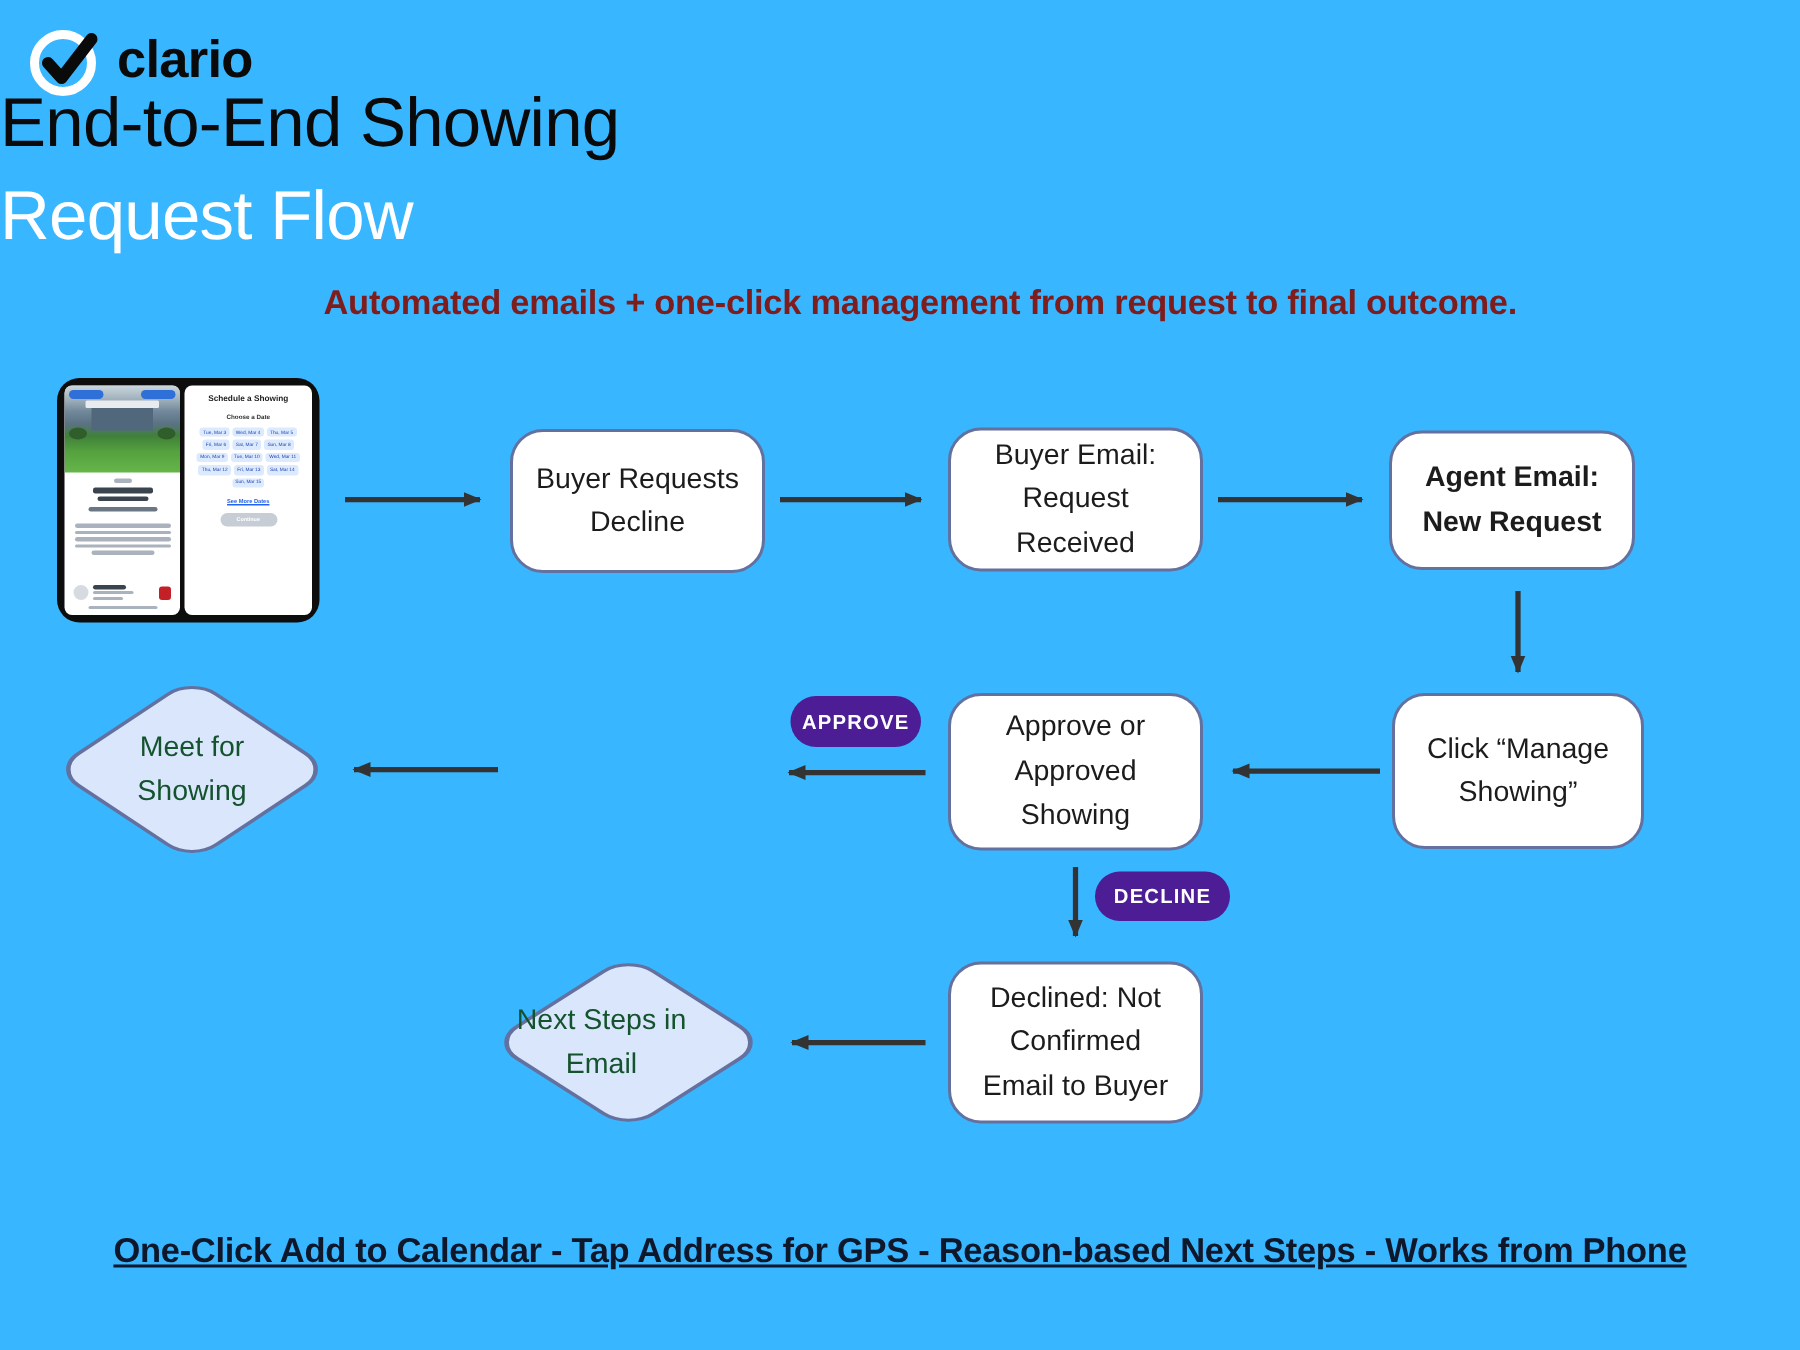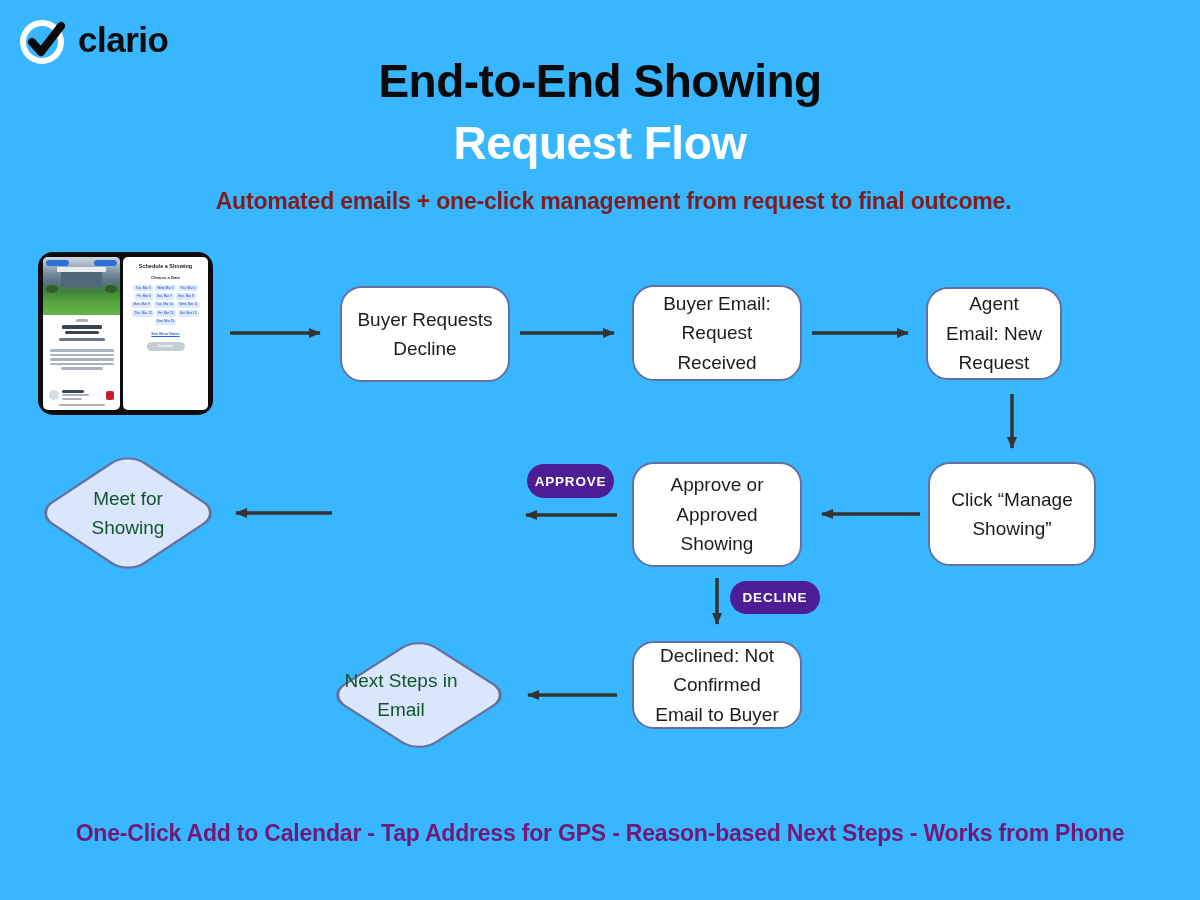--- a/index.html
+++ b/index.html
@@ -4,22 +4,22 @@
 <style>
   html,body{margin:0;padding:0;background:#38b6ff;}
   *{box-sizing:border-box;}
   .canvas{position:relative;width:1200px;height:900px;background:#38b6ff;overflow:hidden;
           font-family:"Liberation Sans","DejaVu Sans",sans-serif;}
 
   
   .logo{position:absolute;left:18px;top:14px;display:flex;align-items:center;gap:8px;}
   .logo-mark{width:52px;height:52px;display:block;}
   .logo-text{font-size:35px;font-weight:800;color:#0a0a0a;letter-spacing:-0.5px;}
-  .title{position:absolute;left:0;top:50px;width:100%;text-align:center;
-         font-size:46px;font-weight:700;letter-spacing:-0.5px;line-height:62px;margin:0;}
+  .title{position:absolute;left:0;top:50px;width:100%;
+         font-size:46px;font-weight:400;letter-spacing:-0.5px;line-height:62px;margin:0;}
   .title .t1{color:#0a0a0a;}
   .title .t2{color:#ffffff;}
   .subtitle{position:absolute;left:0;top:188px;width:100%;text-align:center;margin:0;
             font-size:23px;font-weight:700;color:#7f1d1d;letter-spacing:-0.2px;padding-left:27px;}
 
   
   .arrows{position:absolute;left:0;top:0;width:1200px;height:900px;pointer-events:none;z-index:1;}
 
   
   .node{position:absolute;z-index:2;background:#ffffff;border:2.5px solid #64719f;border-radius:22px;
@@ -27,21 +27,21 @@
         font-size:19px;line-height:1.55;color:#1c1c1c;padding:6px 14px;}
   .node.pad-lg{padding:6px 16px;}
   .diamond-shape{position:absolute;z-index:2;background:#d9e6fb;border:2.5px solid #64719f;border-radius:16px;}
   .diamond-label{position:absolute;z-index:3;text-align:center;font-size:19px;line-height:1.5;color:#14532d;}
   .badge{position:absolute;z-index:4;background:#4c1d95;border-radius:17px;color:#ffffff;
          font-size:13.5px;font-weight:800;letter-spacing:0.8px;
          display:flex;align-items:center;justify-content:center;}
 
   
   .footer{position:absolute;left:0;top:820px;width:100%;text-align:center;margin:0;
-          font-size:23px;font-weight:700;color:#701a75;letter-spacing:-0.2px;}
+          font-size:23px;font-weight:700;color:#0f172a;letter-spacing:-0.2px;text-decoration:underline;}
 
   
   .phone{position:absolute;left:38px;top:252px;width:175px;height:163px;z-index:2;
          background:#0d0d0d;border-radius:15px;padding:5px;display:flex;gap:3px;}
   .panel{background:#ffffff;flex:1;border-radius:5px;overflow:hidden;position:relative;
          display:flex;flex-direction:column;}
   .photo{position:relative;height:58px;flex:none;
          background:linear-gradient(180deg,#cdd7de 0%,#9eb0bc 16%,#71889a 30%,#5a7283 44%,#40803a 58%,#55a23e 76%,#66b54a 100%);}
   .photo .roof{position:absolute;left:18%;top:18%;width:64%;height:8%;background:#e8ecef;border-radius:1px;}
   .photo .wall{position:absolute;left:24%;top:26%;width:52%;height:26%;background:#51677c;}
@@ -166,28 +166,28 @@
           <div class="room-label">Kitchen</div>
         </div>
       </div>
     </div>
   </div>
 
   <div class="node" style="left:340px;top:286px;width:170px;height:96px;">Buyer Requests Decline</div>
 
   <div class="node pad-lg" style="left:632px;top:285px;width:170px;height:96px;">Buyer Email: Request Received</div>
 
-  <div class="node" style="left:926px;top:287px;width:136px;height:93px;">Agent Email: New Request</div>
+  <div class="node" style="left:926px;top:287px;width:164px;height:93px;font-weight:bold;">Agent Email: New Request</div>
 
   <div class="node" style="left:928px;top:462px;width:168px;height:104px;">Click “Manage Showing”</div>
 
   <div class="node pad-lg" style="left:632px;top:462px;width:170px;height:105px;">Approve or Approved Showing</div>
 
 
-  <div class="node pad-lg" style="left:632px;top:641px;width:170px;height:88px;">Declined: Not Confirmed Email to Buyer</div>
+  <div class="node pad-lg" style="left:632px;top:641px;width:170px;height:108px;">Declined: Not Confirmed Email to Buyer</div>
 
   <div class="diamond-shape" style="left:84px;top:469px;width:88px;height:88px;transform:scale(1.51,1) rotate(45deg);"></div>
   <div class="diamond-label" style="left:68px;top:485px;width:120px;">Meet for Showing</div>
 
   <div class="diamond-shape" style="left:377px;top:653px;width:84px;height:84px;transform:scale(1.57,1) rotate(45deg);"></div>
   <div class="diamond-label" style="left:336px;top:667px;width:130px;">Next Steps in Email</div>
 
   <div class="badge" style="left:527px;top:464px;width:87px;height:34px;">APPROVE</div>
   <div class="badge" style="left:730px;top:581px;width:90px;height:33px;">DECLINE</div>
 

